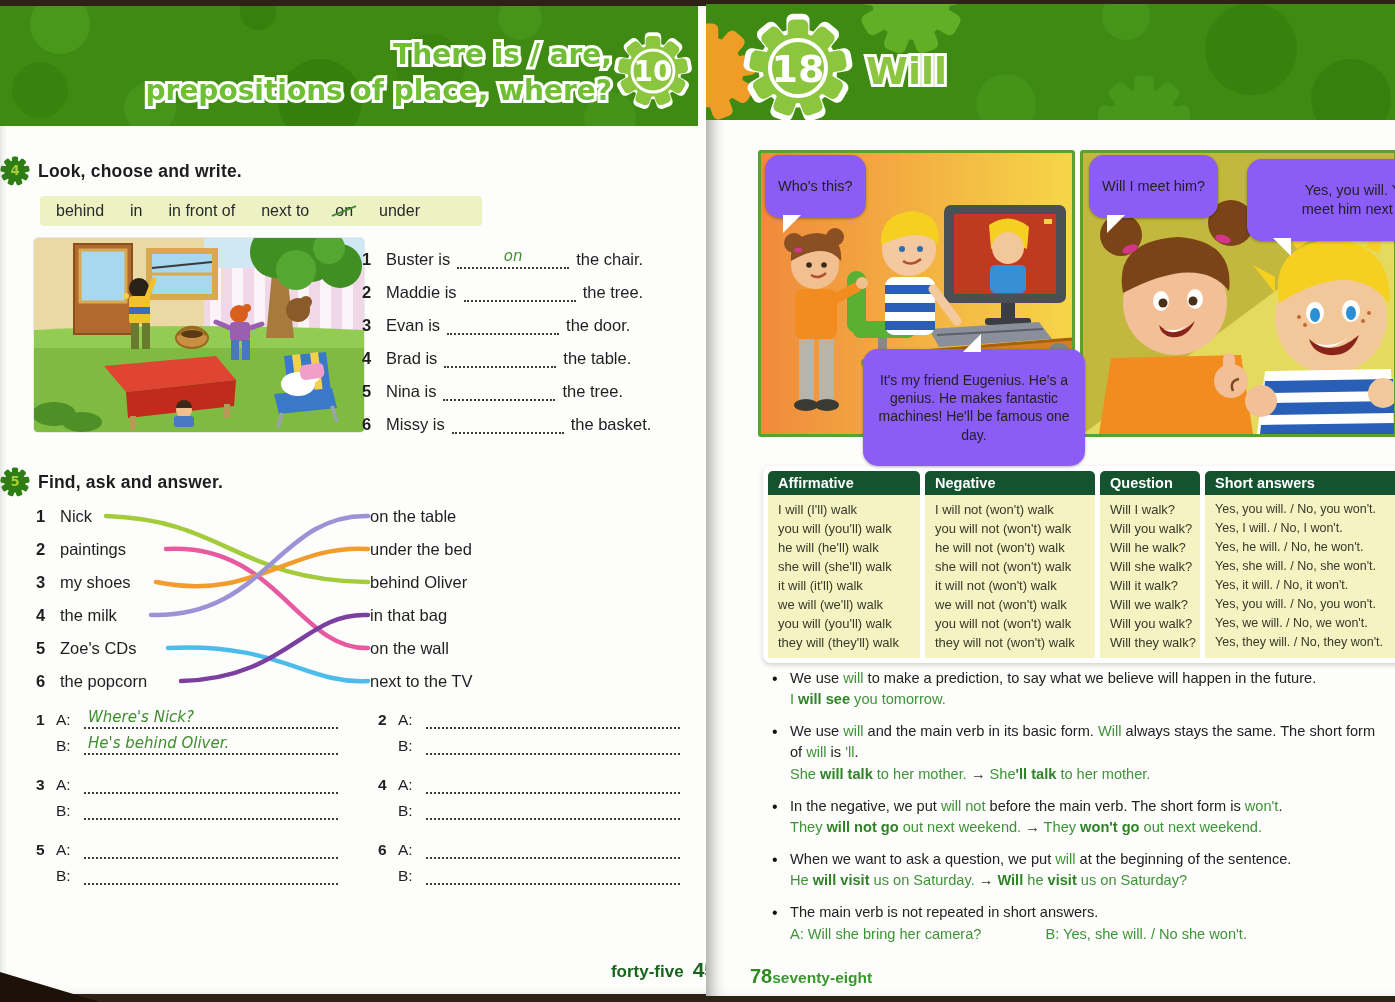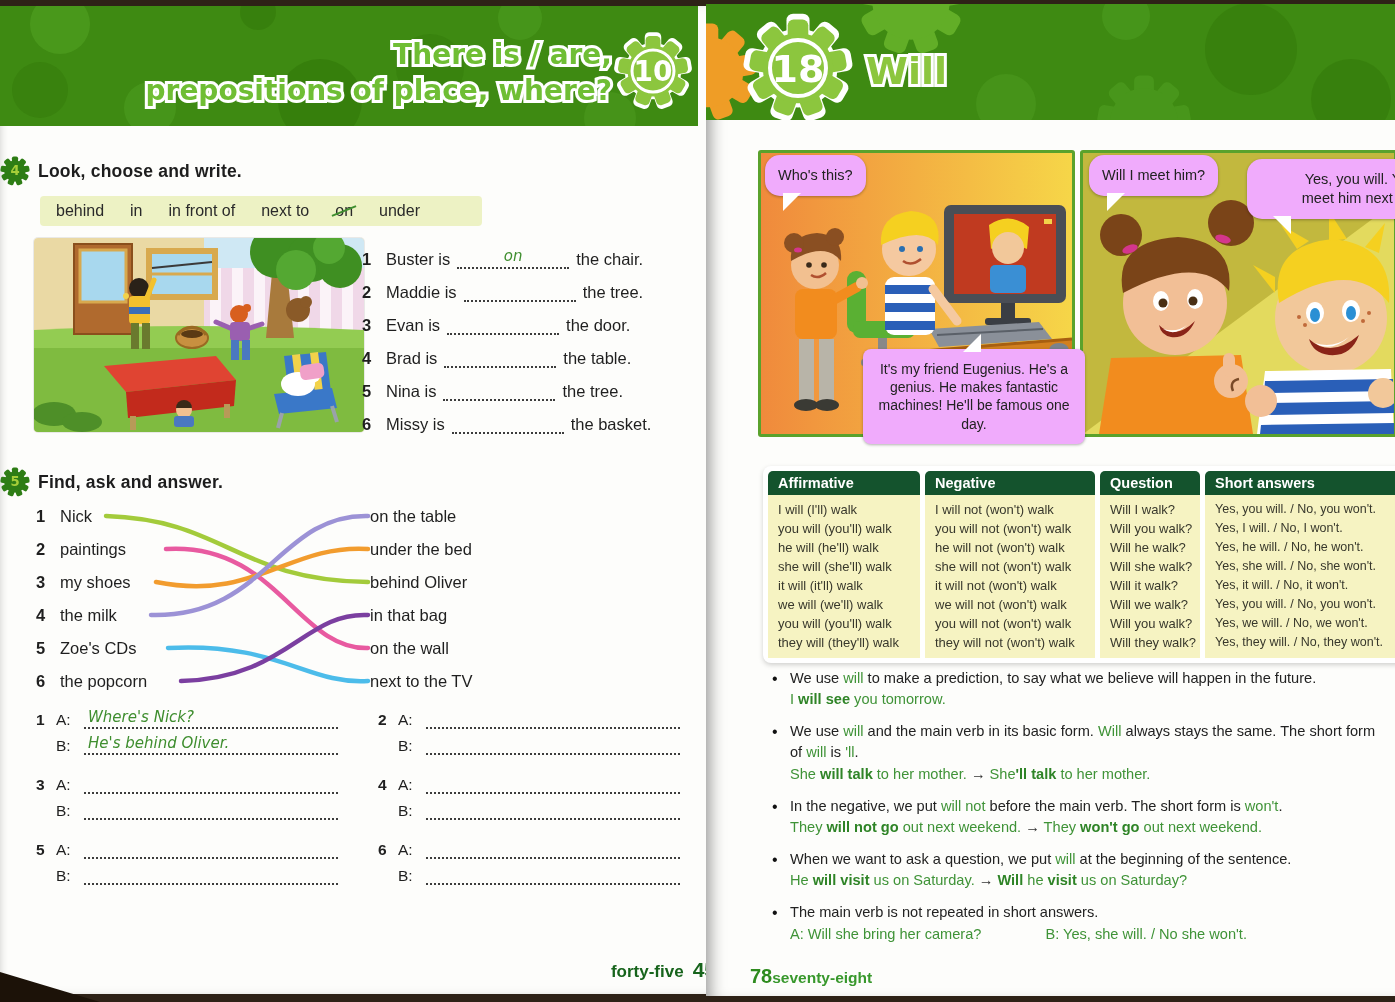--- a/index.html
+++ b/index.html
@@ -51,22 +51,22 @@
      font-size:15px;white-space:nowrap;font-family:"DejaVu Sans",sans-serif;}
   #lp-footer{position:absolute;right:30px;bottom:12px;display:flex;align-items:baseline;gap:9px;}
   #lp-footer .w{font-size:17px;font-weight:bold;color:#17641c;}
   #lp-footer .n{font-size:21px;font-weight:bold;color:#17641c;}
 
   
   #comic{position:absolute;top:146px;left:52px;display:flex;gap:5px;}
   .panel{width:317px;height:287px;border:3px solid #5aa22c;border-radius:3px;
      position:relative;box-sizing:border-box;}
   .panel svg{display:block;}
-  .bubble{position:absolute;background:#f0abfc;border-radius:15px;color:#222;
-     font-size:14.5px;line-height:1.3;padding:11px 13px;box-shadow:0 1px 3px rgba(0,0,0,.3);z-index:4;}
+  .bubble{position:absolute;background:#8b5cf6;border-radius:15px;color:#222;
+     font-size:14.5px;line-height:1.3;padding:22px 13px;box-shadow:0 1px 3px rgba(0,0,0,.3);z-index:4;}
   .bubble::after{content:"";position:absolute;width:0;height:0;border:9px solid transparent;}
   .tail-dl::after{bottom:-15px;left:18px;border-top-color:#fff;border-left-color:#fff;}
   .tail-up::after{top:-15px;left:45%;border-bottom-color:#fff;border-right-color:#fff;}
   .tail-dr::after{bottom:-15px;left:26px;border-top-color:#fff;border-right-color:#fff;}
   .bub-center{text-align:center;}
   #gtable{position:absolute;top:462px;left:57px;background:#fff;border-radius:8px;
      padding:5px;display:flex;gap:5px;box-shadow:0 2px 5px rgba(0,0,0,.18);}
   .tcol{display:flex;flex-direction:column;}
   .tcol0{width:152px}.tcol1{width:170px}.tcol2{width:100px}.tcol3{width:202px}
   .thead{background:#14532d;color:#fff;font-weight:bold;font-size:14.5px;
@@ -464,21 +464,21 @@
         <path d="M50,122 Q57,127 65,120" stroke="#b05030" stroke-width="2.5" fill="none"></path>
         <rect x="34" y="136" width="42" height="50" rx="8" fill="#f28c1e"></rect>
         <line x1="74" y1="146" x2="96" y2="134" stroke="#f28c1e" stroke-width="10" stroke-linecap="round"></line>
         <circle cx="101" cy="130" r="6" fill="#f2c090"></circle>
         <rect x="38" y="186" width="15" height="62" fill="#b8b4a8"></rect>
         <rect x="58" y="186" width="15" height="62" fill="#b8b4a8"></rect>
         <ellipse cx="45" cy="252" rx="12" ry="6" fill="#3a3a34"></ellipse>
         <ellipse cx="66" cy="252" rx="12" ry="6" fill="#3a3a34"></ellipse>
       </svg>
       <div class="bubble tail-dl" style="top:2px;left:4px;">Who's this?</div>
-      <div class="bubble tail-up bub-center" style="top:196px;left:102px;width:196px;font-size:14px;border-radius:8px;">It's my friend Eugenius. He's a genius. He makes fantastic machines! He'll be famous one day.</div>
+      <div class="bubble tail-up bub-center" style="top:196px;left:102px;width:196px;font-size:14px;">It's my friend Eugenius. He's a genius. He makes fantastic machines! He'll be famous one day.</div>
     </div>
 
     <div class="panel">
       <svg width="311" height="281" viewBox="0 0 311 281">
         <rect width="311" height="281" fill="#c2b83e"></rect>
         <polygon points="0,281 311,50 311,281" fill="#e3da5e"></polygon>
         <circle cx="92" cy="150" r="52" fill="#f2bf96"></circle>
         <path d="M40,140 Q30,88 95,84 Q152,88 146,138 Q116,100 40,140 Z" fill="#7a4418"></path>
         <circle cx="38" cy="82" r="21" fill="#7a4418"></circle>
         <circle cx="148" cy="70" r="23" fill="#7a4418"></circle>

